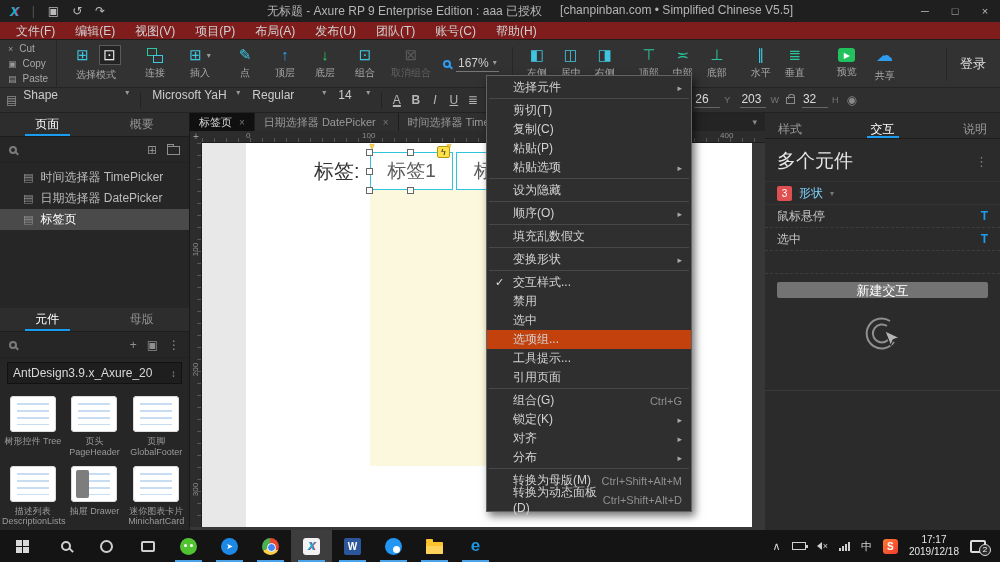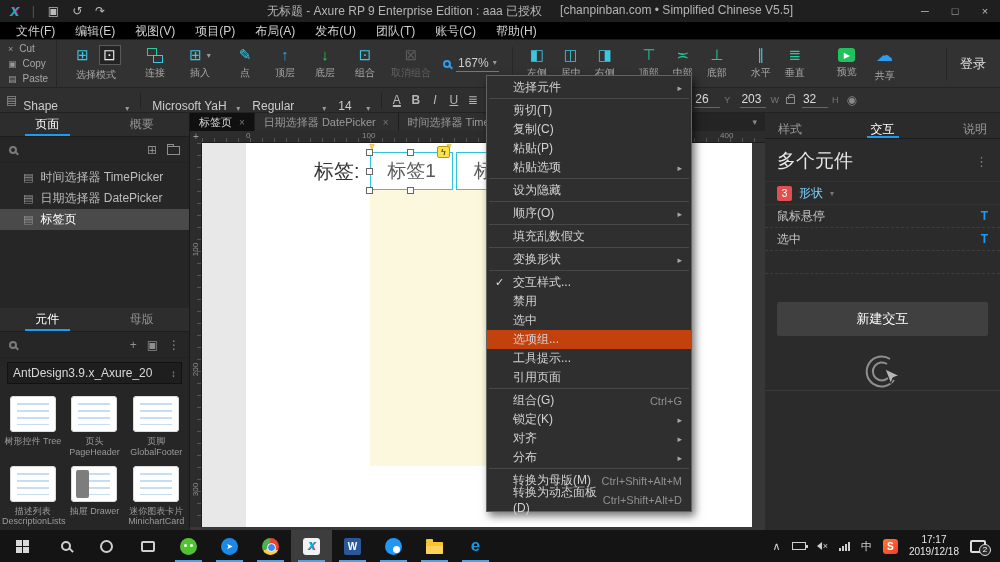--- a/index.html
+++ b/index.html
@@ -12,21 +12,21 @@
 .titlebar{position:absolute;left:0;top:0;right:0;height:22px;background:#1f1f1f;display:flex;align-items:center;font-size:12px;color:#b5b5b5;z-index:10}
 .tb-left{display:flex;align-items:center;gap:13px;padding-left:10px;width:150px}
 .logo-x{font-weight:bold;font-style:italic;font-size:13px;color:#00bcd4;text-shadow:1px 0 0 #e91e63}
 .tb-sep{color:#555}
 .tb-mini{font-size:12px;color:#bbb}
 .tb-title{flex:1;display:flex;justify-content:center;gap:18px;white-space:nowrap}
 .winbtns{display:flex;height:22px}
 .winbtn{width:30px;text-align:center;line-height:22px;font-size:11px;color:#bbb}
 
 
-.menubar{position:absolute;left:0;top:22px;right:0;height:18px;background:#000000;border-bottom:1px solid #1d1d1d;display:flex;align-items:center;padding-left:6px;font-size:12px;color:#cfcfcf;z-index:10}
+.menubar{position:absolute;left:0;top:22px;right:0;height:18px;background:#7f1d1d;border-bottom:1px solid #1d1d1d;display:flex;align-items:center;padding-left:6px;font-size:12px;color:#cfcfcf;z-index:10}
 .menu-item{padding:0 10px;line-height:18px}
 
 
 .toolbar{position:absolute;left:0;top:40px;right:0;height:48px;background:#323232;border-bottom:1px solid #242424;display:flex;align-items:center;z-index:9}
 .quickedit{width:57px;height:48px;border-right:1px solid #262626;display:flex;flex-direction:column;justify-content:center;padding-left:8px;gap:1px}
 .qe-row{display:flex;align-items:center;gap:6px;font-size:10px;color:#a8a8a8;height:14px}
 .qe-row .ic{font-size:9px;color:#9a9a9a}
 .tb-btn{display:flex;flex-direction:column;align-items:center;justify-content:center;height:44px;min-width:40px;gap:3px;font-size:10px;color:#a8a8a8}
 .tb-btn .ic{font-size:15px;line-height:16px;color:#3ec6e0}
 .tb-btn .ic.teal{color:#2bc79e}
@@ -45,21 +45,21 @@
 .zoomctl{display:flex;align-items:center;gap:5px;margin:0 6px;color:#ccc;font-size:12px}
 .mag{width:8px;height:8px;border:2px solid #2e9df0;border-radius:50%;position:relative}
 .mag::after{content:"";position:absolute;width:5px;height:2px;background:#2e9df0;transform:rotate(45deg);right:-4px;bottom:-2px}
 .zoomval{border-bottom:1px solid #777;padding:0 2px 1px;display:flex;gap:4px;align-items:center}
 .login{margin:0 14px 0 6px;font-size:13px;color:#e0e0e0;white-space:nowrap}
 .play-ic{width:17px;height:14px;background:#21c15e;border-radius:3px;display:flex;align-items:center;justify-content:center;color:#fff;font-size:8px}
 .cloud-ic{font-size:17px;color:#2e9df0}
 
 
 .formatbar{position:absolute;left:0;top:88px;right:0;height:25px;background:#2f2f2f;border-bottom:1px solid #222;display:flex;align-items:center;font-size:12px;color:#bbb;padding-left:6px;z-index:8}
-.fsel{display:flex;align-items:flex-end;gap:7px;padding:0 6px;height:25px}
+.fsel{display:flex;align-items:flex-start;gap:7px;padding:0 6px;height:25px}
 .fsel .val{color:#ccc;white-space:nowrap;overflow:hidden}
 .fvsep{width:1px;height:17px;background:#232323;margin:0 5px}
 .fbtn{width:19px;text-align:center;color:#b5b5b5;font-size:12px}
 .fbtn.b{font-weight:bold}.fbtn.i{font-style:italic}.fbtn.u{text-decoration:underline}
 .fbtn.colorA{text-decoration:underline;text-decoration-thickness:2px}
 .alignbtn{width:18px;text-align:center;color:#9a9a9a;font-size:13px}
 .alignbtn.active{color:#1a9df0}
 .fill-ic{width:12px;height:12px;background:#e3e3e3;border:1px solid #8a8a8a;margin:0 4px}
 .line-ic{width:18px;text-align:center;color:#8a8a8a;font-size:12px}
 .line-ic.dim{color:#565656}
@@ -140,21 +140,21 @@
 .itab.active::after{content:"";position:absolute;left:-4px;right:-4px;bottom:0;height:2px;background:#1a9df0}
 .ititle{display:flex;align-items:center;padding:9px 12px 7px}
 .ititle .t{font-size:19px;color:#e6e6e6}
 .ititle .kebab{margin-left:auto;color:#808080;font-size:13px}
 .ibadge-row{display:flex;align-items:center;gap:7px;padding:0 12px;height:24px;border-top:1px solid #343434;border-bottom:1px solid #343434}
 .badge{width:15px;height:15px;background:#e05050;border-radius:2px;color:#fff;font-size:10px;line-height:15px;text-align:center}
 .ibadge-row .lbl{color:#7dd3fc;font-size:12px}
 .ibadge-row .caret{font-size:8px;color:#777}
 .ievent{display:flex;align-items:center;padding:0 12px;height:23px;border-bottom:1px dashed #3e3e3e;font-size:12px;color:#c6c6c6}
 .ievent .tmark{margin-left:auto;color:#1a9df0;font-weight:bold}
-.newint{display:block;margin:28px 12px 0;height:34px;width:211px;background:#404040;color:#fff;border:none;font-size:13px;border-radius:2px;font-family:inherit}
+.newint{display:block;margin:8px 12px 0;height:16px;width:211px;background:#737373;color:#fff;border:none;font-size:13px;border-radius:2px;font-family:inherit}
 .clickzone{text-align:center;padding-top:14px}
 .hint{margin-top:8px;text-align:center;font-size:11px;color:#8a8a8a}
 .idivider{position:absolute;left:0;right:0;top:277px;height:1px;background:#3a3a3a}
 
 
 .taskbar{position:absolute;left:0;top:530px;right:0;height:32px;background:#141414;display:flex;align-items:stretch;z-index:100}
 .ttile{width:41px;display:flex;align-items:center;justify-content:center;position:relative}
 .ttile.active{background:#3d3d3d}
 .runline{position:absolute;left:7px;right:7px;bottom:0;height:2px;background:#4aa3e8}
 .win-ic{width:13px;height:13px;display:grid;grid-template-columns:1fr 1fr;grid-template-rows:1fr 1fr;gap:1px}

